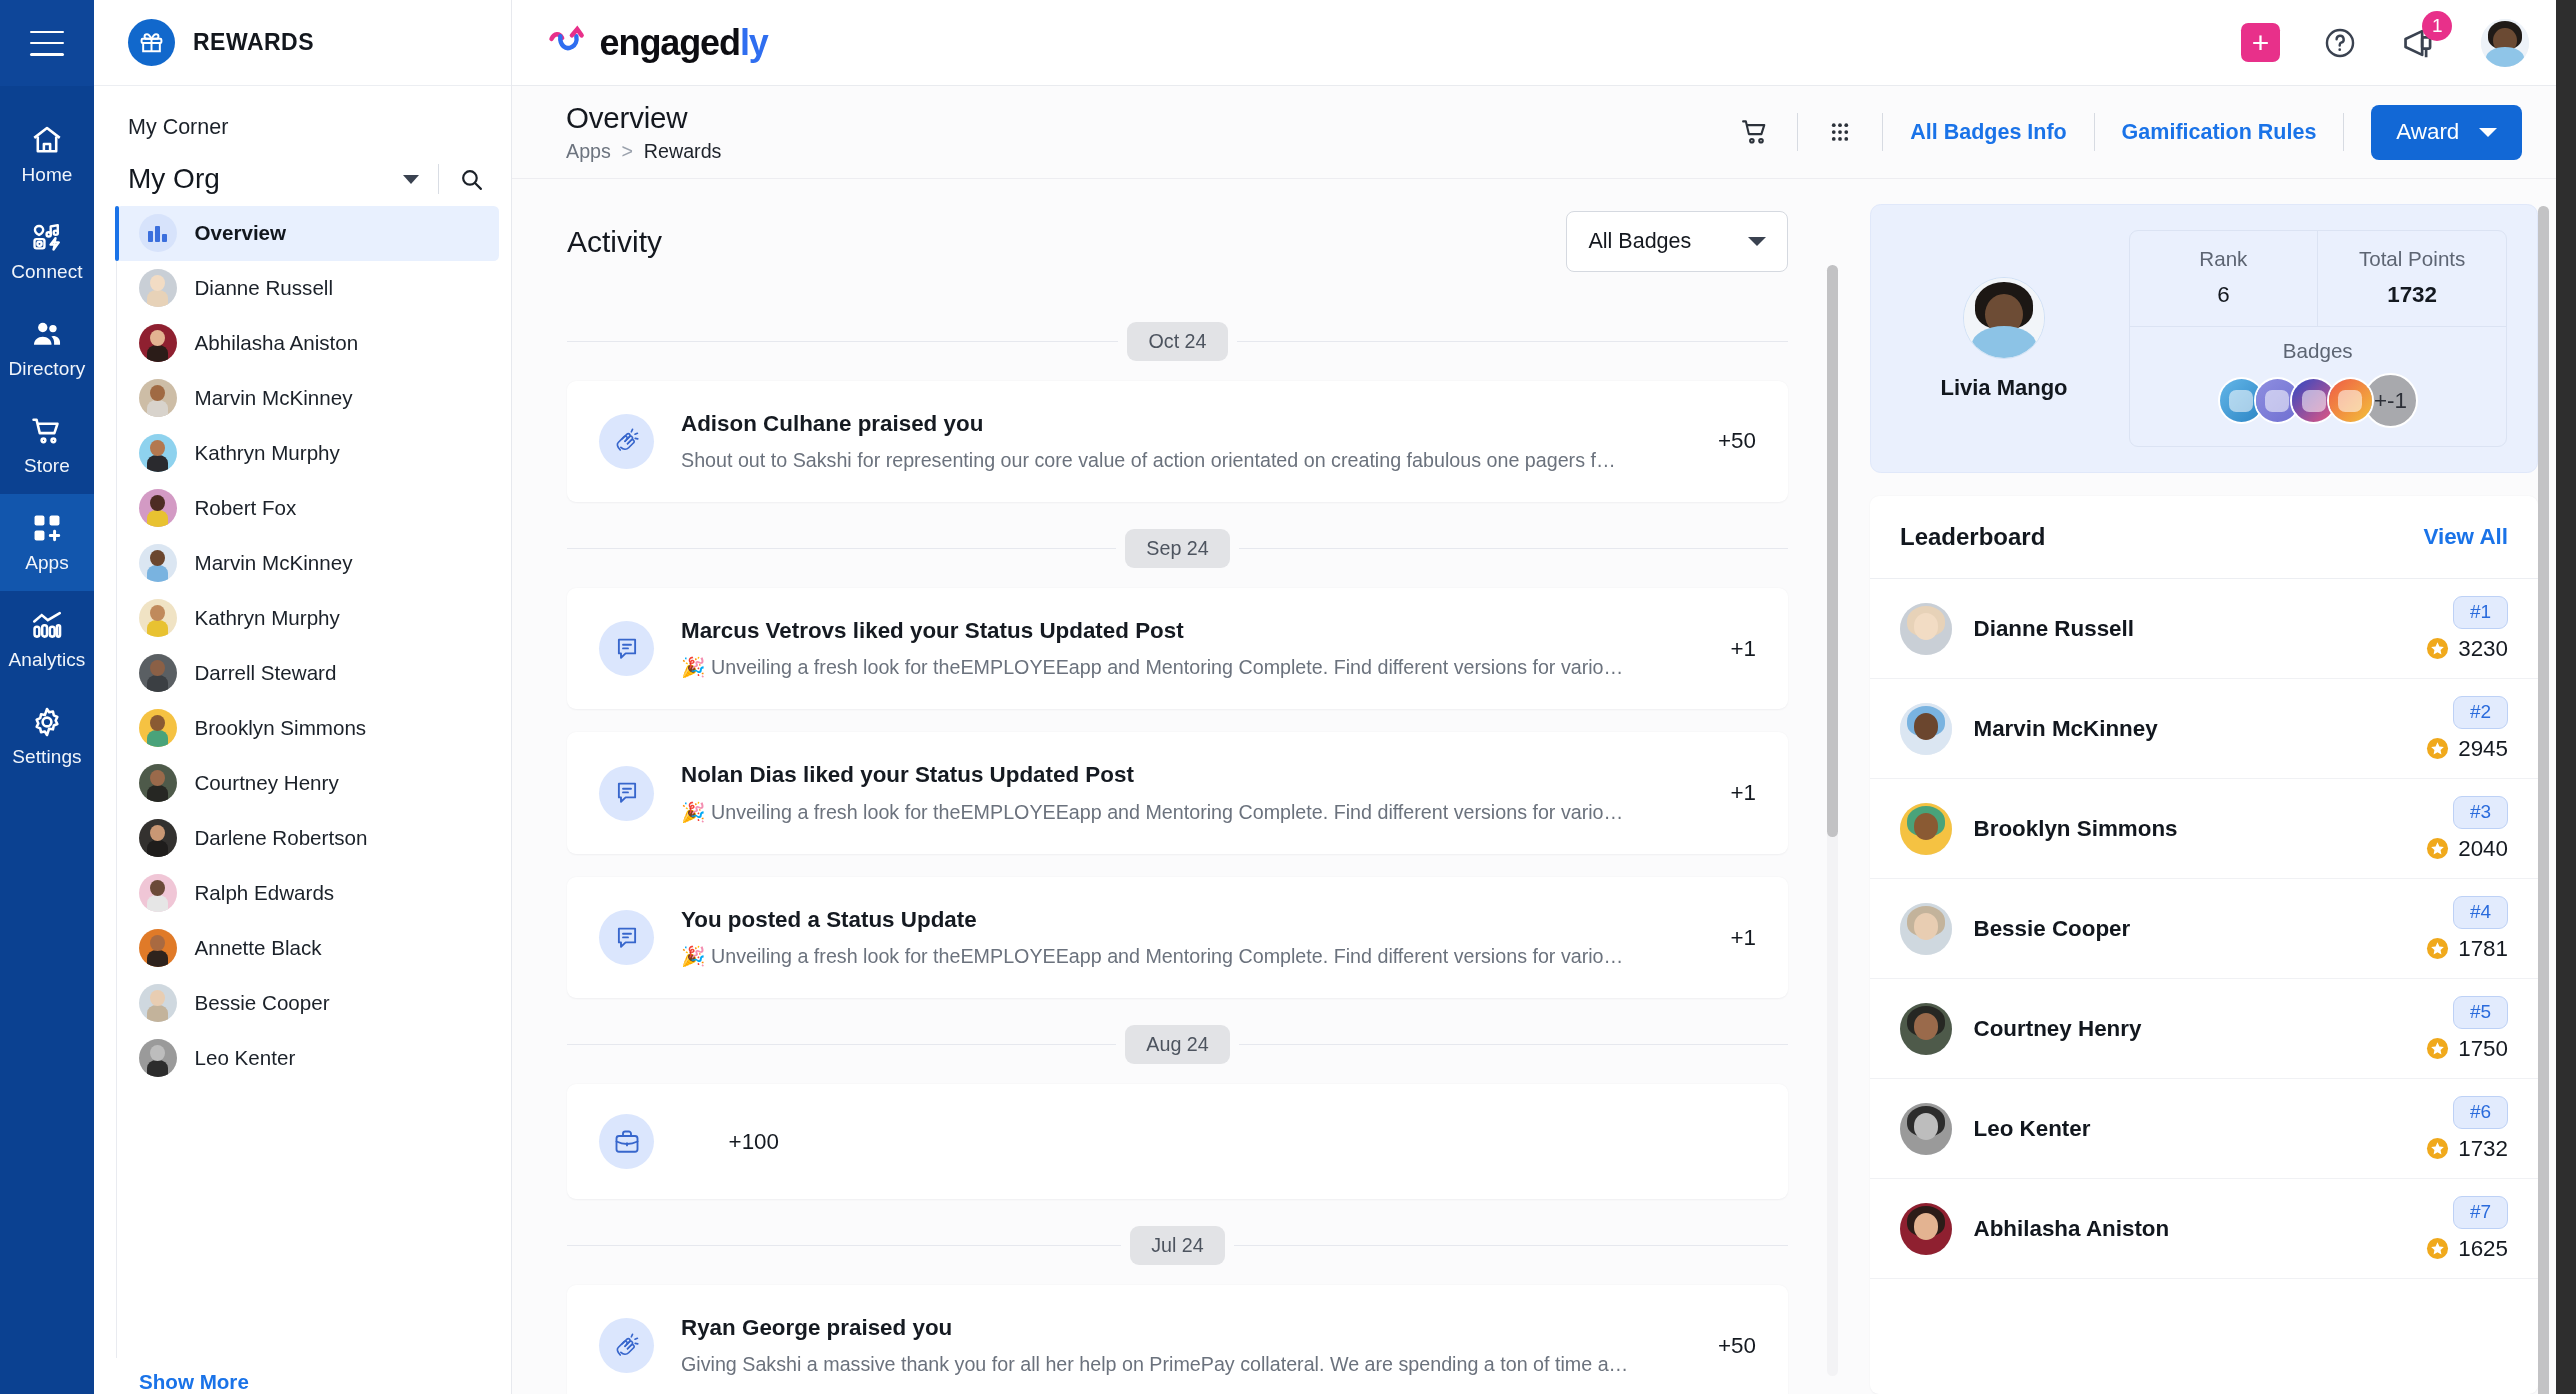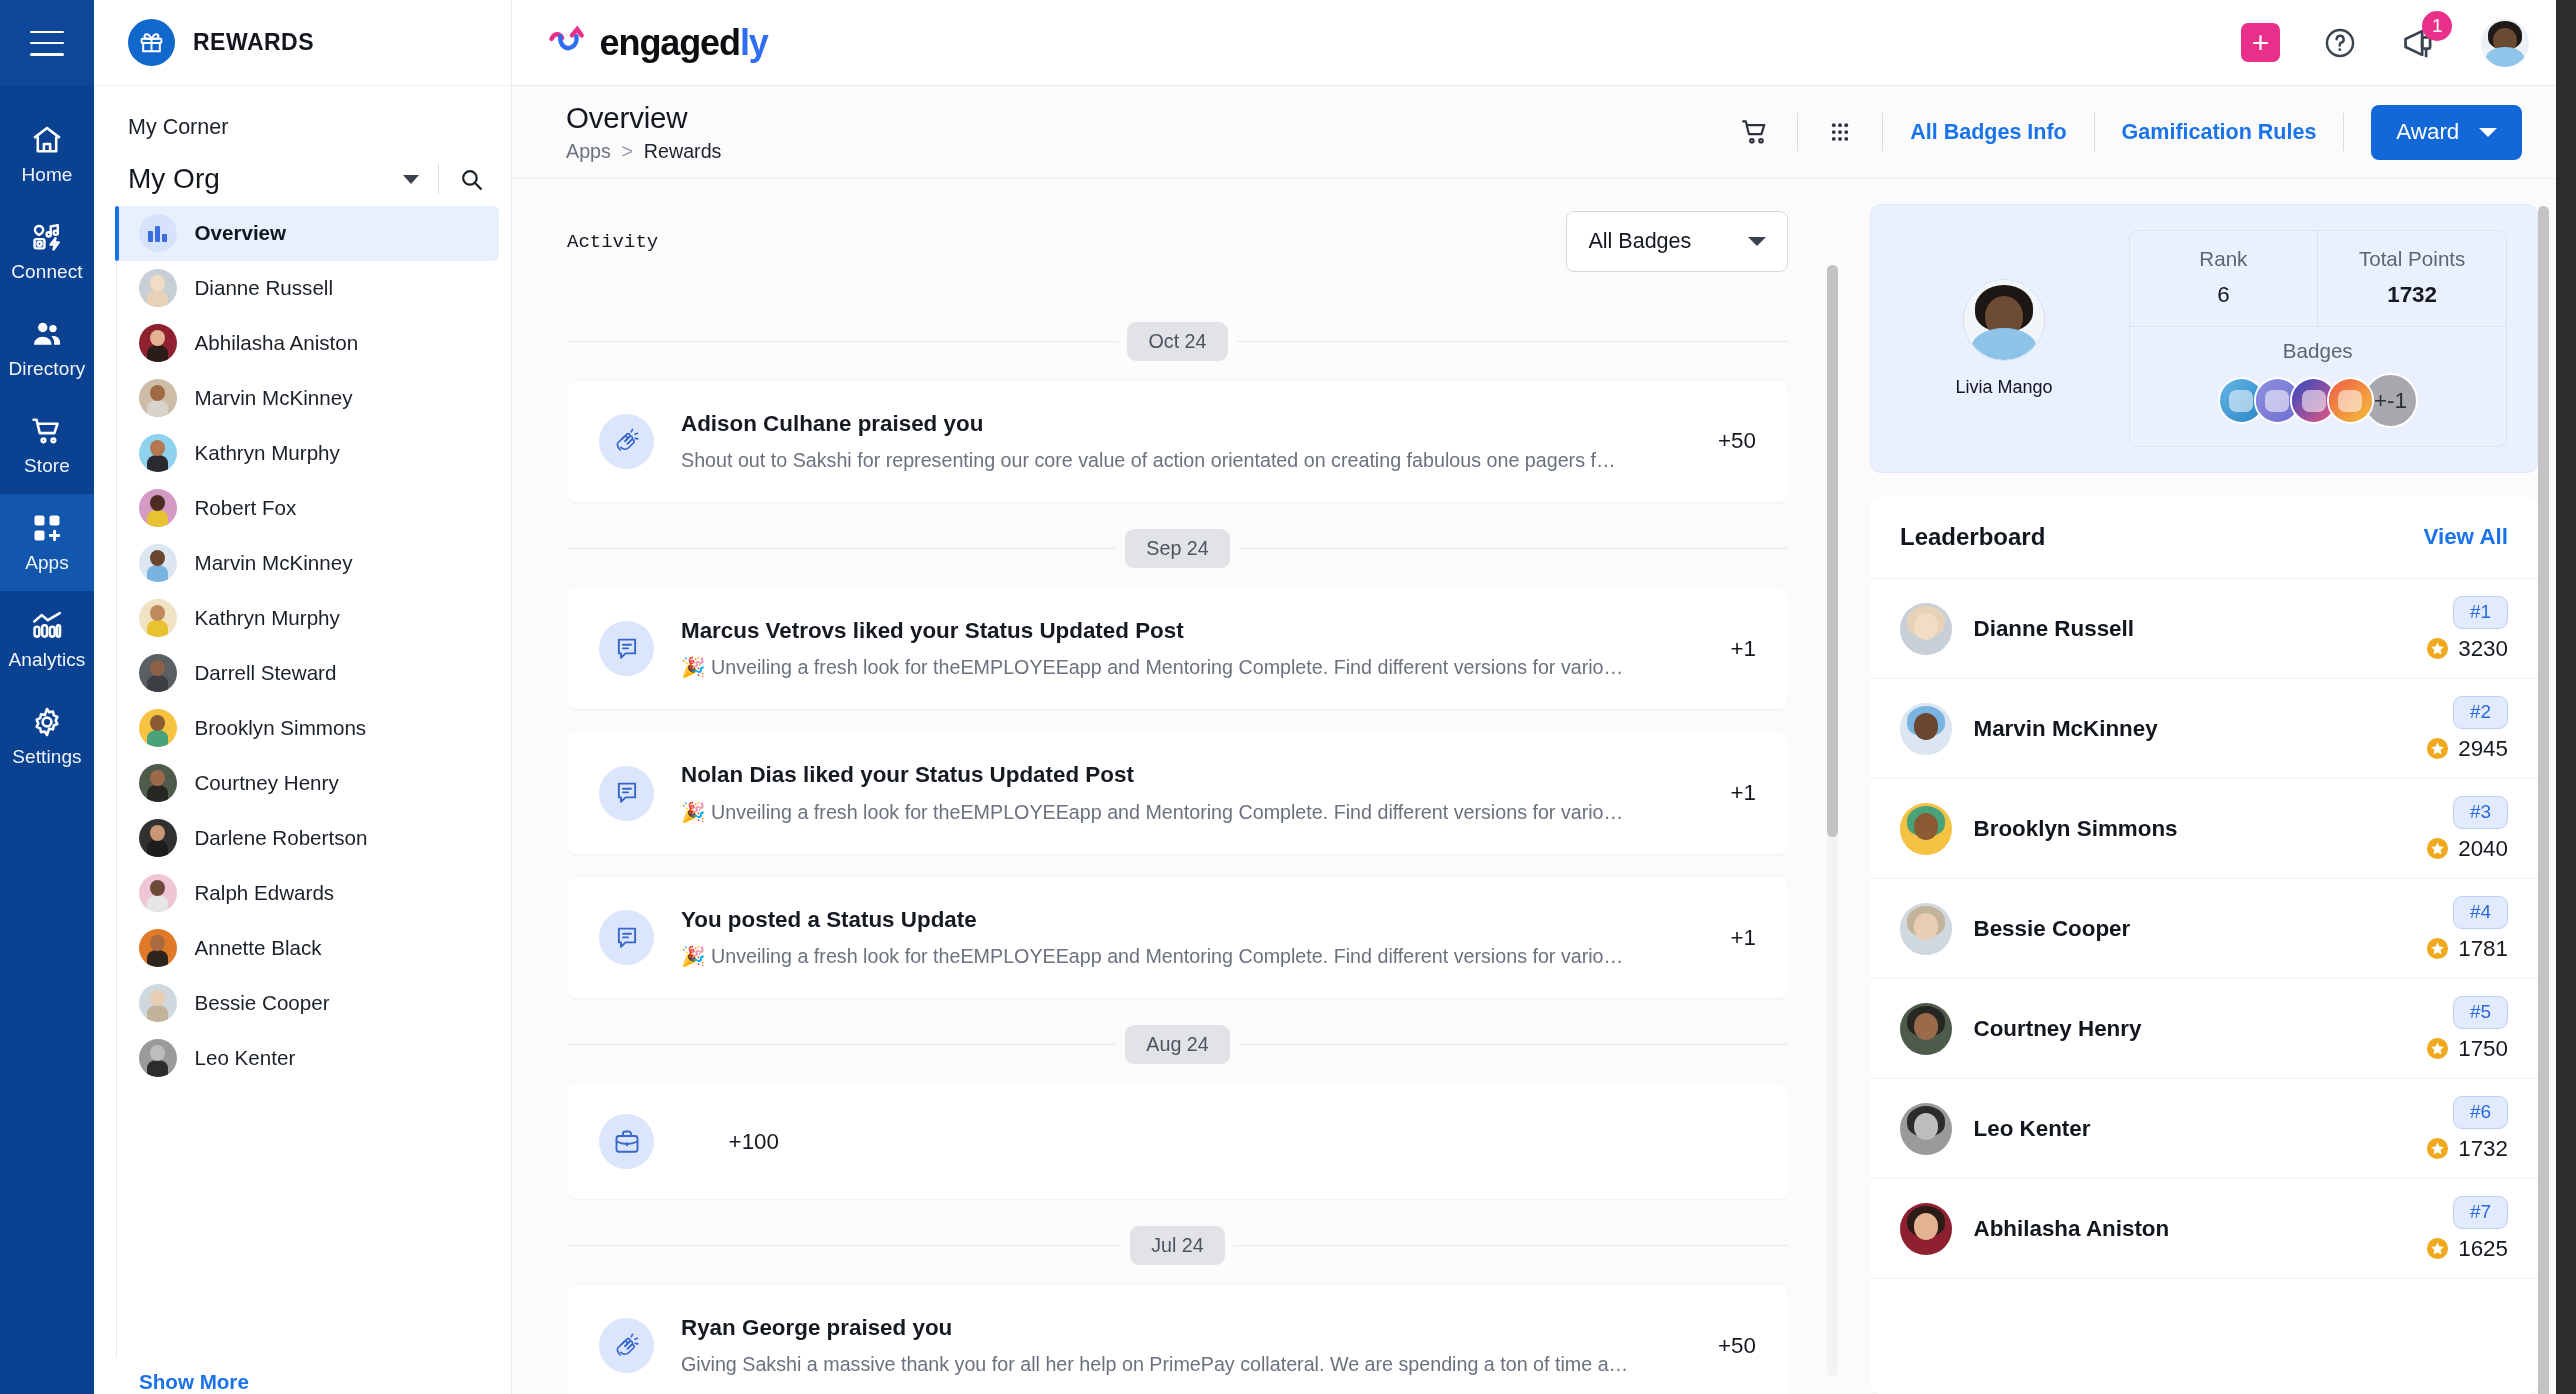--- a/index.html
+++ b/index.html
@@ -162,21 +162,21 @@
   }
   .award-caret { width: 0; height: 0; border-left: 9px solid transparent; border-right: 9px solid transparent; border-top: 9.8px solid #fff; }
 
   
   .bodysplit { flex: 1; display: flex; min-height: 0; background: #fbfbfc; }
 
   
   .actcol { flex: 1; min-width: 0; display: flex; flex-direction: column; position: relative; }
   .actcol-scroll { flex:1; overflow: hidden; padding: 0 55px 0 55px; }
   .act-head { display: flex; align-items: center; padding: 32px 0 23px 0; }
-  .act-title { font-size: 19px; color: #14181f; font-family: Liberation Mono, monospace; }
+  .act-title { font-size: 30px; color: #14181f; }
   .badge-select {
     margin-left: auto; width: 222px; height: 61px; border: 0.9px solid #d5d9e0;
     border-radius: 8px; background: #fff; display: flex; align-items: center;
     padding: 0 21.5px; font-size: 21.5px; color: #14181f; cursor: pointer;
   }
   .bs-caret { margin-left: auto; width: 0; height: 0; border-left: 9px solid transparent; border-right: 9px solid transparent; border-top: 9.8px solid #3a4250; }
 
   .month-sep { display: flex; align-items: center; margin: 27px 0 19.7px 0; }
   .month-sep .ln { flex: 1; height: 0.9px; background: #e6e8ee; }
   .month-chip {
@@ -216,21 +216,21 @@
   .profile-card {
     background: #eaf0fd; border: 0.9px solid #e0e8fa; border-radius: 10.7px;
     display: flex; align-items: center; padding: 25px 30px; gap: 21.5px;
     min-height: 215px;
   }
   .pc-left { width: 206px; display: flex; flex-direction: column; align-items: center; gap: 16px; }
   .pc-avatar {
     width: 82px; height: 82px; border-radius: 50%; overflow: hidden;
     background: #f4f6f9; border: 0.9px solid #cfe0f5; position: relative;
   }
-  .pc-name { font-size: 18px; font-weight: 400; color: #12171e; white-space: nowrap; }
+  .pc-name { font-size: 22px; font-weight: 700; color: #12171e; white-space: nowrap; }
   .stats {
     flex: 1; border: 0.9px solid #dbe3f3; border-radius: 9px; background: transparent;
     display: flex; flex-direction: column;
   }
   .stats-top { display: flex; }
   .stat {
     flex: 1; padding: 16px 0 18px 0; display: flex; flex-direction: column;
     align-items: center; gap: 10.7px;
   }
   .stat + .stat { border-left: 0.9px solid #dbe3f3; }

